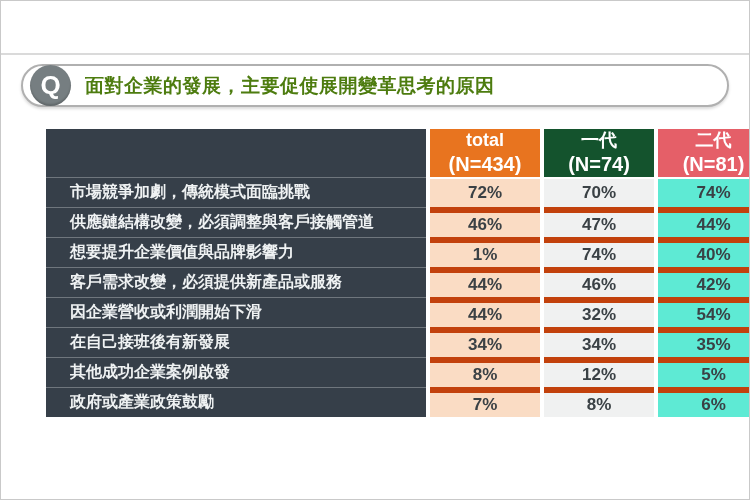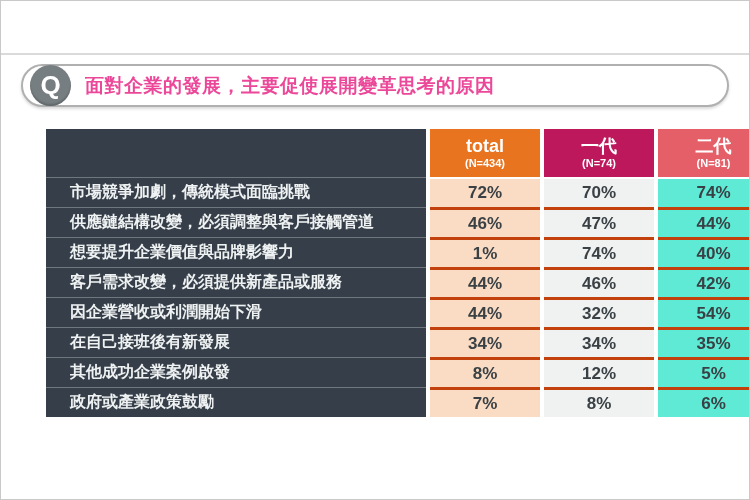--- a/index.html
+++ b/index.html
@@ -30,59 +30,59 @@
     width:41px; height:41px; border-radius:50%;
     background:#767e81;
     margin-left:7px;
     flex:0 0 auto;
     display:flex; align-items:center; justify-content:center;
     color:#ffffff; font-weight:bold; font-size:26px;
     box-shadow:inset 0 -2px 2px rgba(0,0,0,0.18);
   }
   .q-title {
     margin-left:14px;
-    font-size:19px; font-weight:bold; color:#ec4899;
+    font-size:19px; font-weight:bold; color:#4d7c0f;
     letter-spacing:0.5px;
     white-space:nowrap;
   }
   
   .tbl {
     position:absolute; left:13px; top:128px;
     display:grid;
     grid-template-columns:380px 110px 110px 111px;
     grid-template-rows:48px repeat(8,30px);
     column-gap:4px;
     margin-left:32px;
   }
   .corner { background:#363f49; }
   .hcell {
     color:#ffffff;
     display:flex; flex-direction:column;
     align-items:center; justify-content:center;
     font-weight:bold; line-height:1.2;
   }
   .hcell .hl { font-size:18px; }
-  .hcell .hn { font-size:11px; }
+  .hcell .hn { font-size:20px; }
   .h-total { background:#e8741f; }
-  .h-gen1  { background:#be185d; }
+  .h-gen1  { background:#14532d; }
   .h-gen2  { background:#e55f68; }
 
   .lab {
     background:#363f49;
     color:#eff2f3;
     font-size:16px; font-weight:600;
     display:flex; align-items:center;
     padding-left:24px;
     border-top:1px solid #6f767d;
     white-space:nowrap; overflow:hidden;
   }
   .val {
     font-size:17px; font-weight:600; color:#3a4145;
     display:flex; align-items:center; justify-content:center;
-    border-top:3px solid #c2410c;
+    border-top:6px solid #c2410c;
   }
   .v-total { background:#fadcc4; }
   .v-gen1  { background:#f0f1f1; }
   .v-gen2  { background:#5eead4; }
   .fr.val  { border-top:2px solid #ffffff;text-align:right; }
 </style>
 </head>
 <body>
 
 <div class="page">

